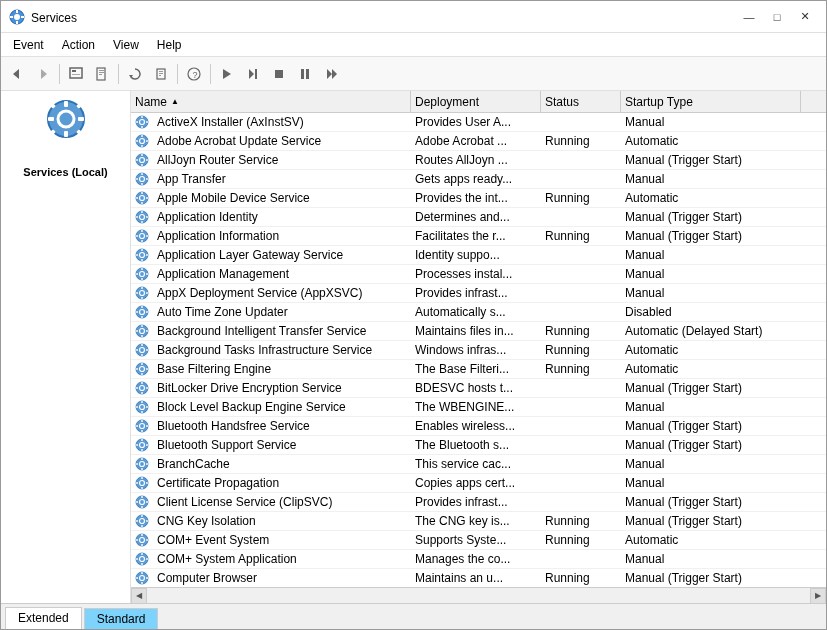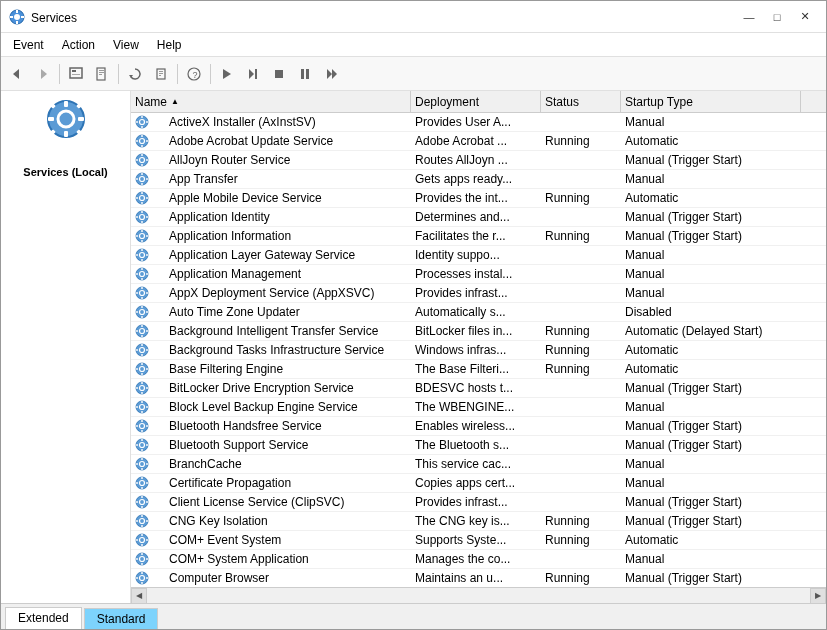--- a/index.html
+++ b/index.html
@@ -176,21 +176,21 @@
       font-size: 12px;
       color: #000;
       white-space: nowrap;
       overflow: hidden;
       text-overflow: ellipsis;
     }
     .cell-name {
       width: 280px;
       display: flex;
       align-items: center;
-      gap: 20px;
+      gap: 8px;
     }
     .service-icon {
       width: 14px;
       height: 14px;
       flex-shrink: 0;
     }
     .cell-desc { width: 130px; }
     .cell-status { width: 80px; }
     .cell-startup { width: 180px; }
     .bottom-tabs {
@@ -575,21 +575,21 @@
       <svg class="service-icon" viewBox="0 0 14 14" xmlns="http://www.w3.org/2000/svg">
         <circle cx="7" cy="7" r="6" fill="#5b9bd5" stroke="#2e74b5" stroke-width="0.8"></circle>
         <circle cx="7" cy="7" r="2.5" fill="none" stroke="#fff" stroke-width="1.2"></circle>
         <rect x="6.3" y="1" width="1.4" height="2" fill="#fff"></rect>
         <rect x="6.3" y="11" width="1.4" height="2" fill="#fff"></rect>
         <rect x="1" y="6.3" width="2" height="1.4" fill="#fff"></rect>
         <rect x="11" y="6.3" width="2" height="1.4" fill="#fff"></rect>
       </svg>
       <span>Background Intelligent Transfer Service</span>
     </div>
-    <div class="cell cell-desc">BitLocker files in...</div>
+    <div class="cell cell-desc">Maintains files in...</div>
     <div class="cell cell-status">Running</div>
     <div class="cell cell-startup">Automatic (Delayed Start)</div>
   </div>
           <div class="service-row">
     <div class="cell cell-name">
       <svg class="service-icon" viewBox="0 0 14 14" xmlns="http://www.w3.org/2000/svg">
         <circle cx="7" cy="7" r="6" fill="#5b9bd5" stroke="#2e74b5" stroke-width="0.8"></circle>
         <circle cx="7" cy="7" r="2.5" fill="none" stroke="#fff" stroke-width="1.2"></circle>
         <rect x="6.3" y="1" width="1.4" height="2" fill="#fff"></rect>
         <rect x="6.3" y="11" width="1.4" height="2" fill="#fff"></rect>

